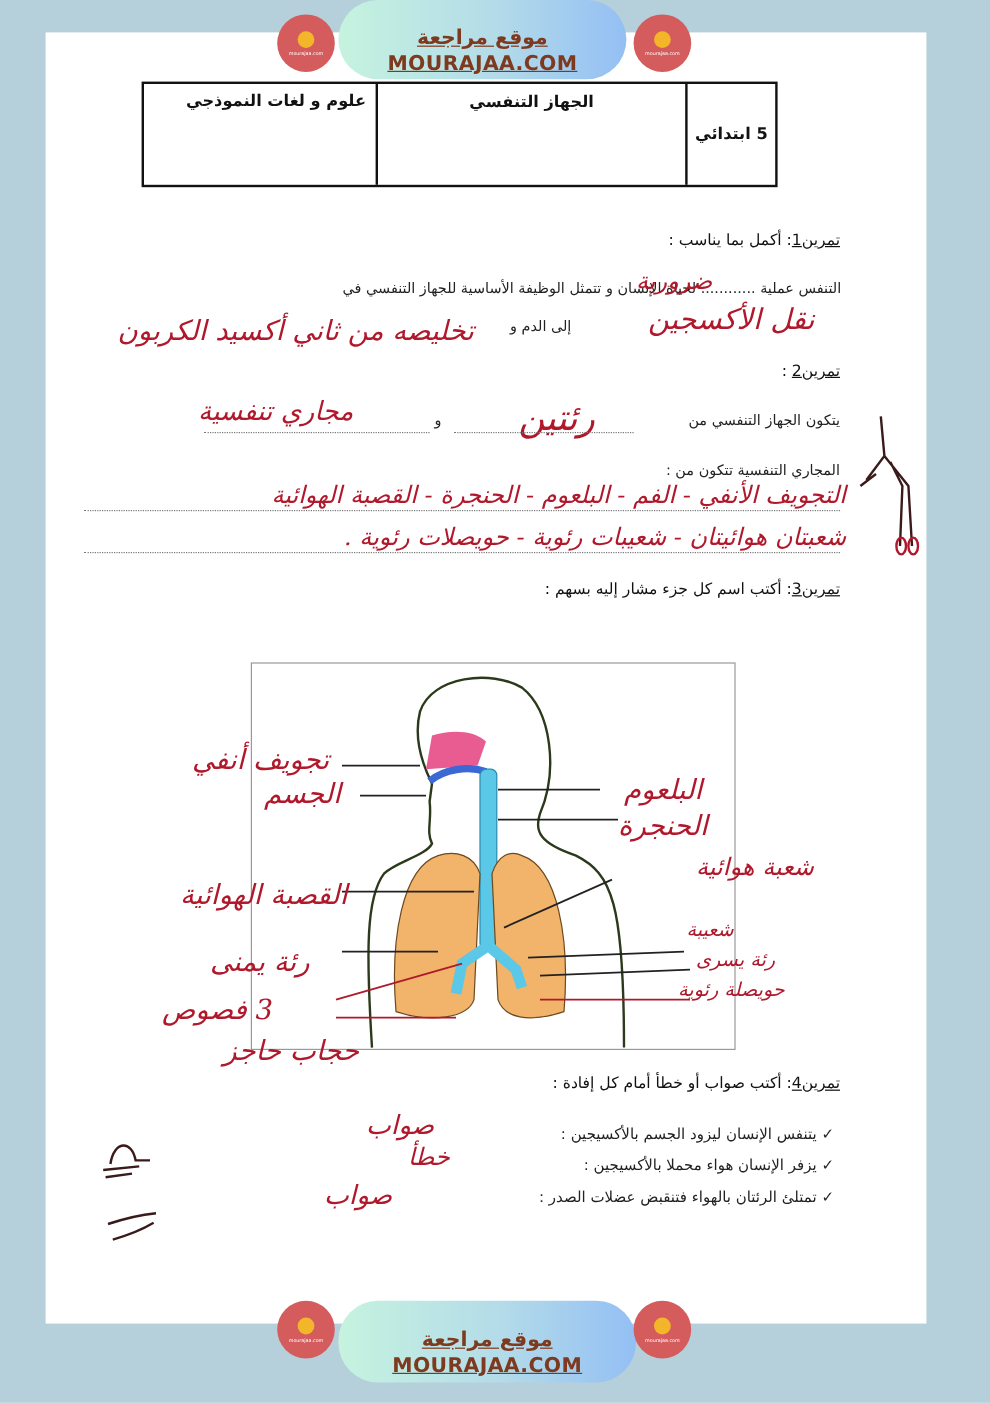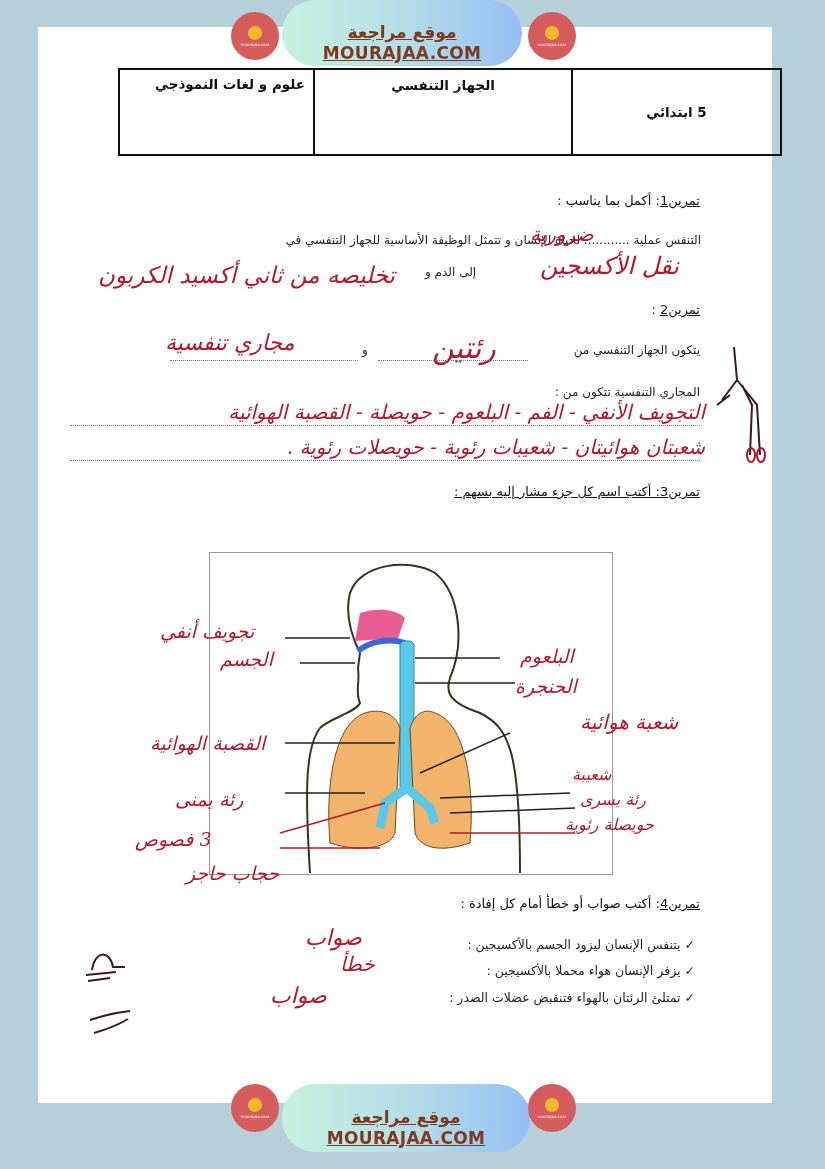--- a/index.html
+++ b/index.html
@@ -27,42 +27,42 @@
     background:#d45c5d; display:flex; flex-direction:column; align-items:center; justify-content:center;
   }
   .badge .dot {
     width:14px; height:14px; border-radius:50%; background:#f3b52a;
     font-size:5px; color:#fff; display:flex; align-items:center; justify-content:center; font-weight:bold;
   }
   .badge .small { font-size:4px; color:#fff; margin-top:2px; line-height:5px; text-align:center; }
 
   
   .hdr {
-    position:absolute; left:118px; top:68px; width:664px; height:88px;
+    position:absolute; left:118px; top:68px; width:530px; height:88px;
     border:2px solid #111; display:flex; direction:ltr; box-sizing:border-box;
   }
   .hdr .cell { border-right:2px solid #111; box-sizing:border-box; font-weight:bold; font-size:13.5px; color:#111; direction:rtl; }
   .hdr .cell:last-child { border-right:none; }
   .c1 { width:195px; padding:6px 8px; text-align:right; }
   .c2 { width:258px; text-align:center; padding-top:6px; line-height:18px; }
   .c3 { flex:1; display:flex; align-items:center; justify-content:center; font-size:14px; }
   .ex-title { position:absolute; right:125px; font-size:13px; color:#111; direction:rtl; }
   .ex-title u { font-weight:normal; }
   .printed { position:absolute; font-size:12px; color:#222; direction:rtl; white-space:nowrap; }
   .hand {
     position:absolute; color:#b0182b; font-family:"DejaVu Serif", serif; direction:rtl; white-space:nowrap;
     font-style:italic;
   }
 
   .diagram {
     position:absolute; left:209px; top:552px; width:404px; height:323px;
     border:1px solid #999; background:#fff; box-sizing:border-box;
   }
   .label-hand {
-    position:absolute; color:#b0182b; font-family:"DejaVu Serif", serif; font-size:19px; direction:rtl; white-space:nowrap; font-style:italic;
+    position:absolute; color:#b0182b; font-family:"DejaVu Serif", serif; font-size:23px; direction:rtl; white-space:nowrap; font-style:italic;
   }
   .check-item { position:absolute; right:130px; font-size:12.5px; color:#222; direction:rtl; white-space:nowrap; }
 </style>
 </head>
 <body>
 
 <div class="sheet"></div>
 
 <div class="badge" style="left:231px;top:12px;">
   <div class="dot"></div>
@@ -97,32 +97,32 @@
 <div class="ex-title" style="top:302px;">
   <u>تمرين2</u><span> :</span>
 </div>
 <div class="printed" style="right:125px;top:343px;">يتكون الجهاز التنفسي من</div>
 <div class="hand" style="left:432px;top:330px;font-size:30px;">رئتين</div>
 <div class="printed" style="left:362px;top:343px;">و</div>
 <div class="hand" style="left:165px;top:330px;font-size:22px;">مجاري تنفسية</div>
 <div style="position:absolute;left:170px;top:360px;width:188px;border-bottom:1px dotted #777;"></div>
 <div style="position:absolute;left:378px;top:360px;width:150px;border-bottom:1px dotted #777;"></div>
 <div class="printed" style="right:125px;top:385px;text-align:right;">المجاري التنفسية تتكون من :</div>
-<div class="hand" style="right:120px;top:400px;font-size:20px;">التجويف الأنفي - الفم - البلعوم - حويصلة - القصبة الهوائية</div>
+<div class="hand" style="right:120px;top:400px;font-size:20px;">التجويف الأنفي - الفم - البلعوم - الحنجرة - القصبة الهوائية</div>
 <div class="hand" style="right:120px;top:435px;font-size:20px;">شعبتان هوائيتان - شعيبات رئوية - حويصلات رئوية .</div>
 <div style="position:absolute;left:70px;top:425px;width:630px;border-bottom:1px dotted #777;"></div>
 <div style="position:absolute;left:70px;top:460px;width:630px;border-bottom:1px dotted #777;"></div>
 
 <svg style="position:absolute;left:712px;top:345px;" width="60" height="120">
   <path d="M22 2 L25 35 L10 55 M25 35 L45 60 L48 110 M30 40 L40 60 L38 110 M18 50 L5 60" stroke="#3a1a1a" stroke-width="2" fill="none"></path>
   <ellipse cx="39" cy="110" rx="4" ry="7" stroke="#b0182b" stroke-width="2" fill="none"></ellipse>
   <ellipse cx="49" cy="110" rx="4" ry="7" stroke="#b0182b" stroke-width="2" fill="none"></ellipse>
 </svg>
 
-<div class="ex-title" style="top:484px;text-decoration:underline;">
+<div class="ex-title" style="top:484px;">
   <u>تمرين3</u><span>: أكتب اسم كل جزء مشار إليه بسهم :</span>
 </div>
 
 <div class="diagram">
   <svg width="404" height="323">
 
     <path d="M140 40 C150 10 200 5 225 20 C250 40 255 90 240 125 C235 140 240 150 270 160 C300 175 310 200 310 320 M140 40 C135 60 140 80 150 100 L148 115 C150 130 145 140 150 150 C145 160 120 165 110 175 C95 195 95 240 100 320" stroke="#2c3a1c" stroke-width="2" fill="none"></path>
 
     <path d="M150 60 C165 55 185 55 195 65 L188 85 L145 88 Z" fill="#e85c92"></path>
 

